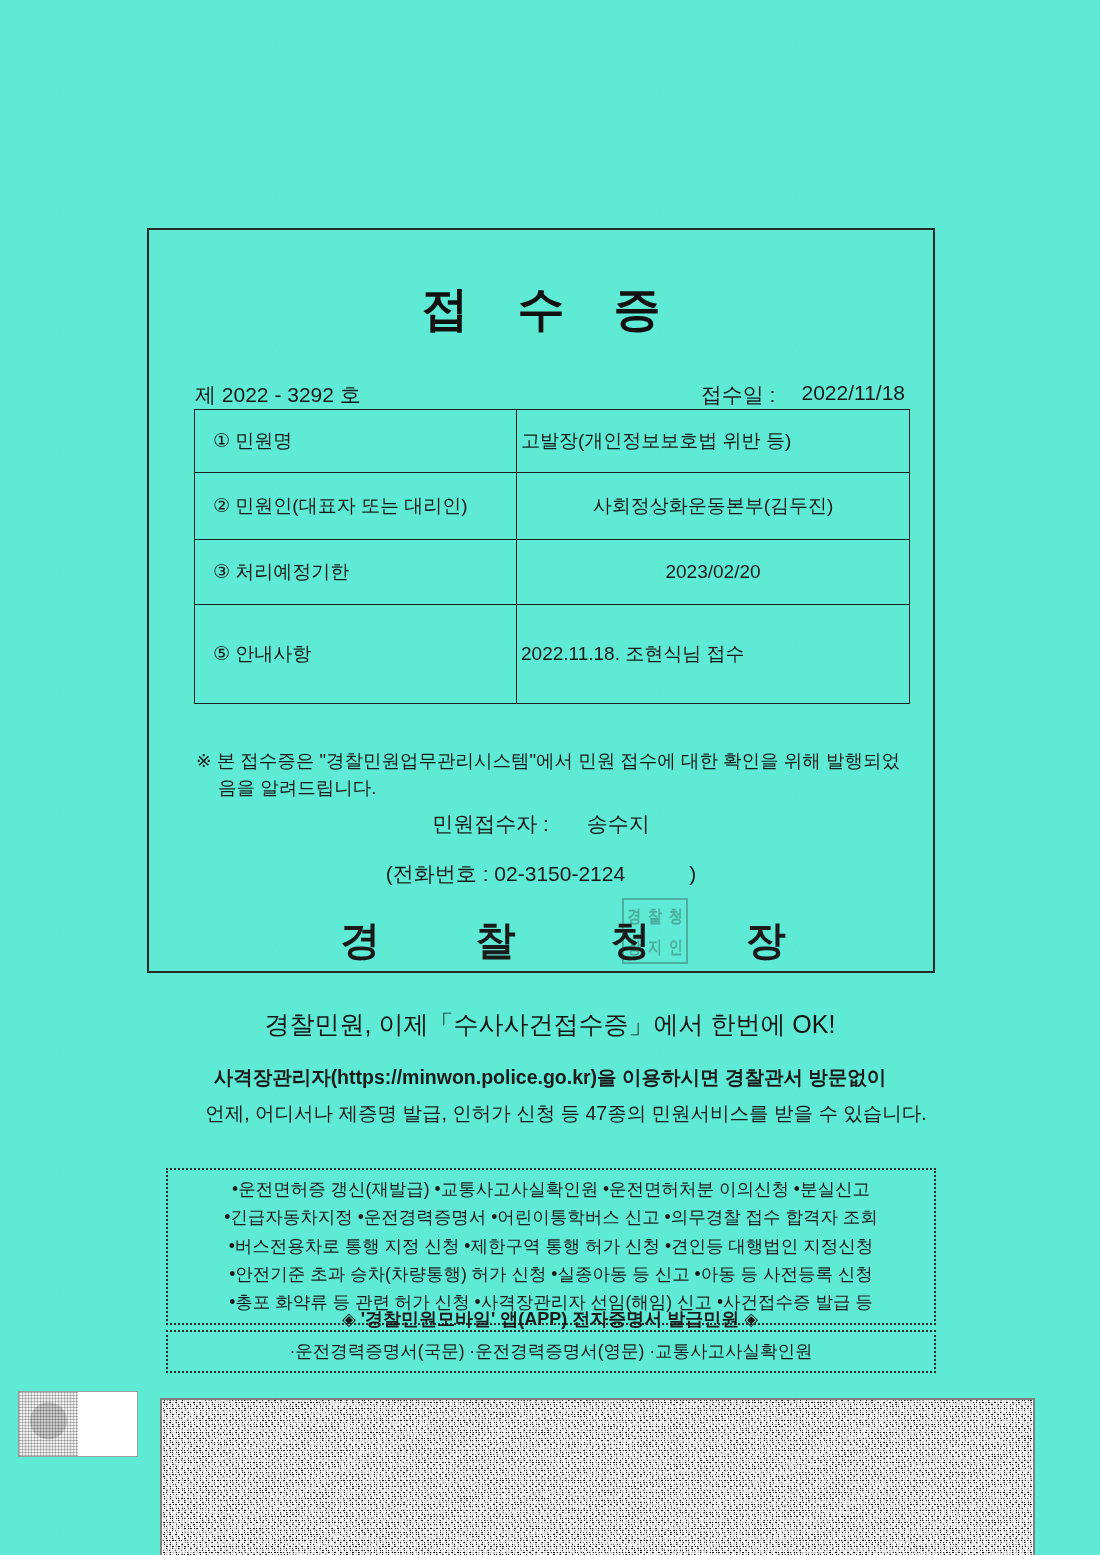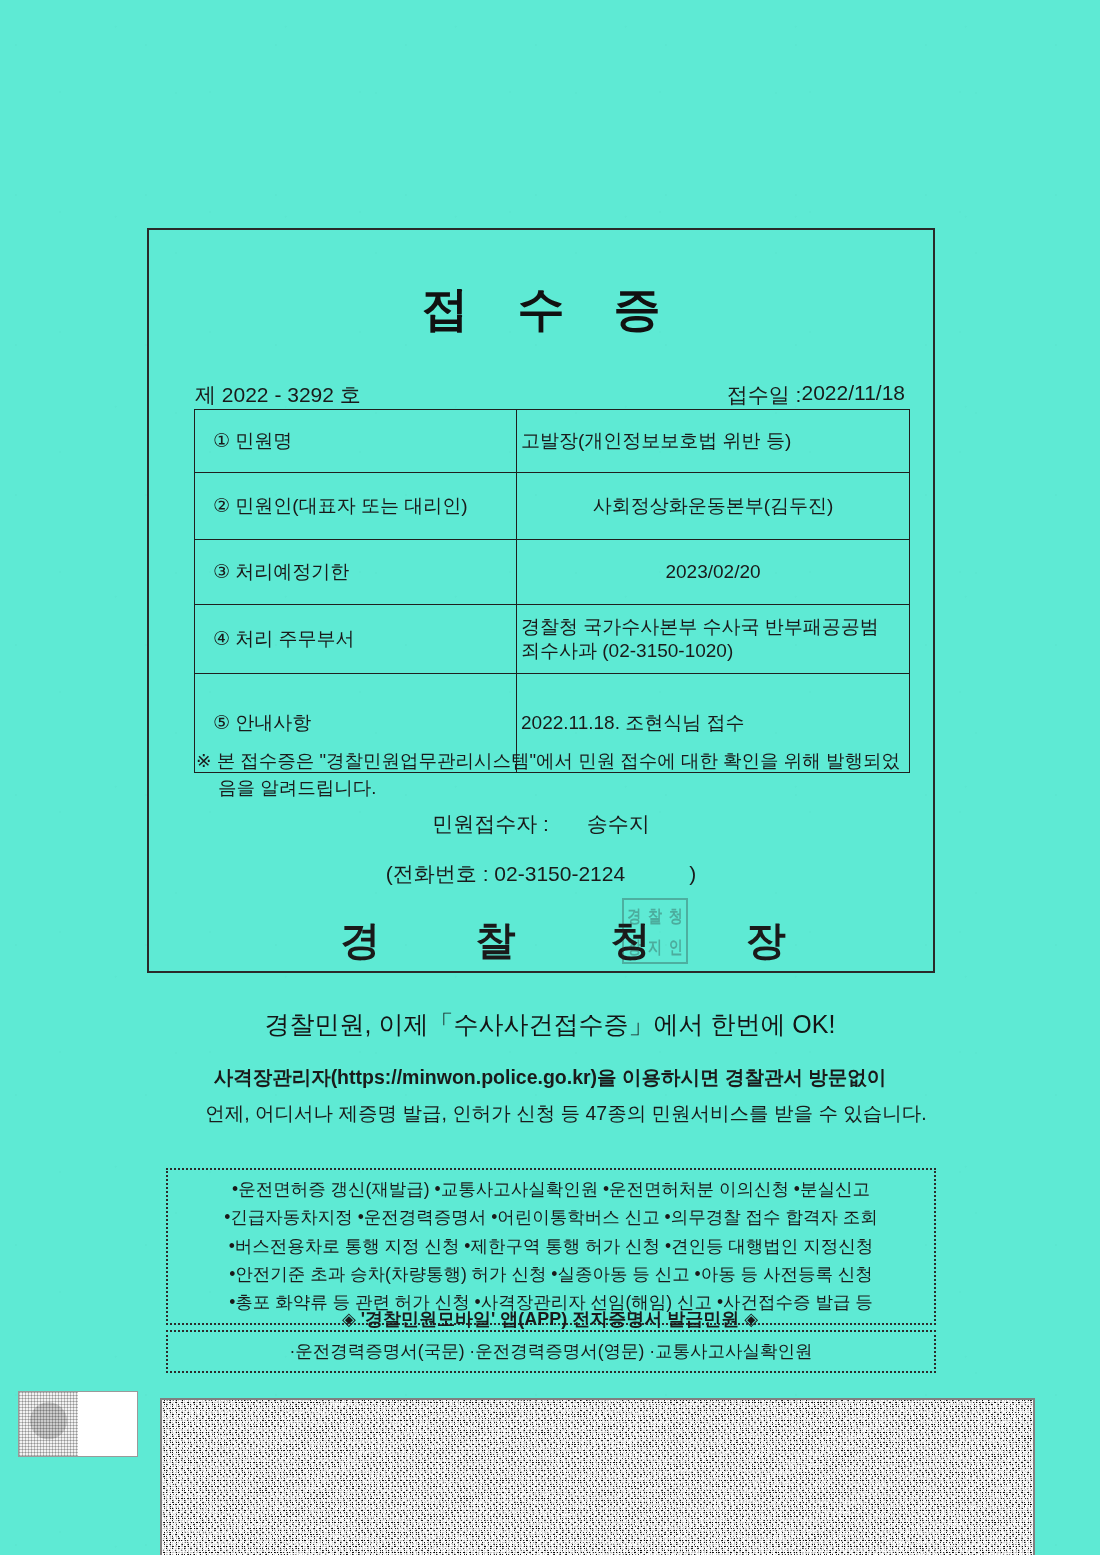--- a/index.html
+++ b/index.html
@@ -59,21 +59,21 @@
     position: absolute;
     left: 46px;
     right: 28px;
     top: 125px;
     display: flex;
     justify-content: space-between;
     align-items: baseline;
     font-size: 21px;
     margin-top: 26px;
   }
-  #doc-meta .right { display: flex; }
+  #doc-meta .right { display: flex; gap: 26px; }
 
   
   #info-table {
     position: absolute;
     left: 45px;
     top: 179px;
     width: 716px;
     border-collapse: collapse;
     table-layout: fixed;
   }
@@ -283,24 +283,20 @@
           <td class="value left">고발장(개인정보보호법 위반 등)</td>
         </tr>
         <tr class="r2">
           <td class="label">② 민원인(대표자 또는 대리인)</td>
           <td class="value">사회정상화운동본부(김두진)</td>
         </tr>
         <tr class="r3">
           <td class="label">③ 처리예정기한</td>
           <td class="value">2023/02/20</td>
         </tr>
-        <tr class="r4">
-          <td class="label">④ 처리 주무부서</td>
-          <td class="value left">경찰청 국가수사본부 수사국 반부패공공범죄수사과 (02-3150-1020)</td>
-        </tr>
         <tr class="r5">
           <td class="label">⑤ 안내사항</td>
           <td class="value left">2022.11.18. 조현식님 접수</td>
         </tr>
       </tbody>
     </table>
 
     <div id="issue-note">※ 본 접수증은 "경찰민원업무관리시스템"에서 민원 접수에 대한 확인을 위해 발행되었음을 알려드립니다.</div>
 
     <div id="receiver-line">

